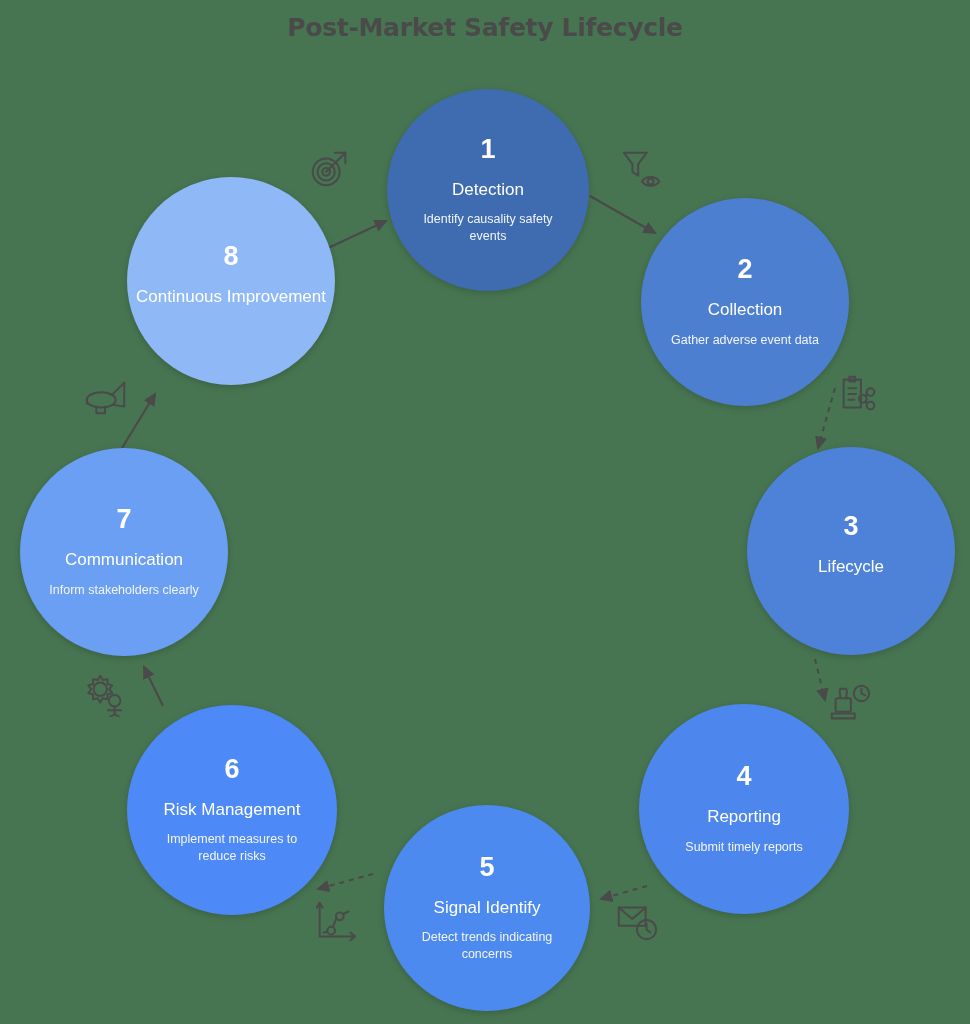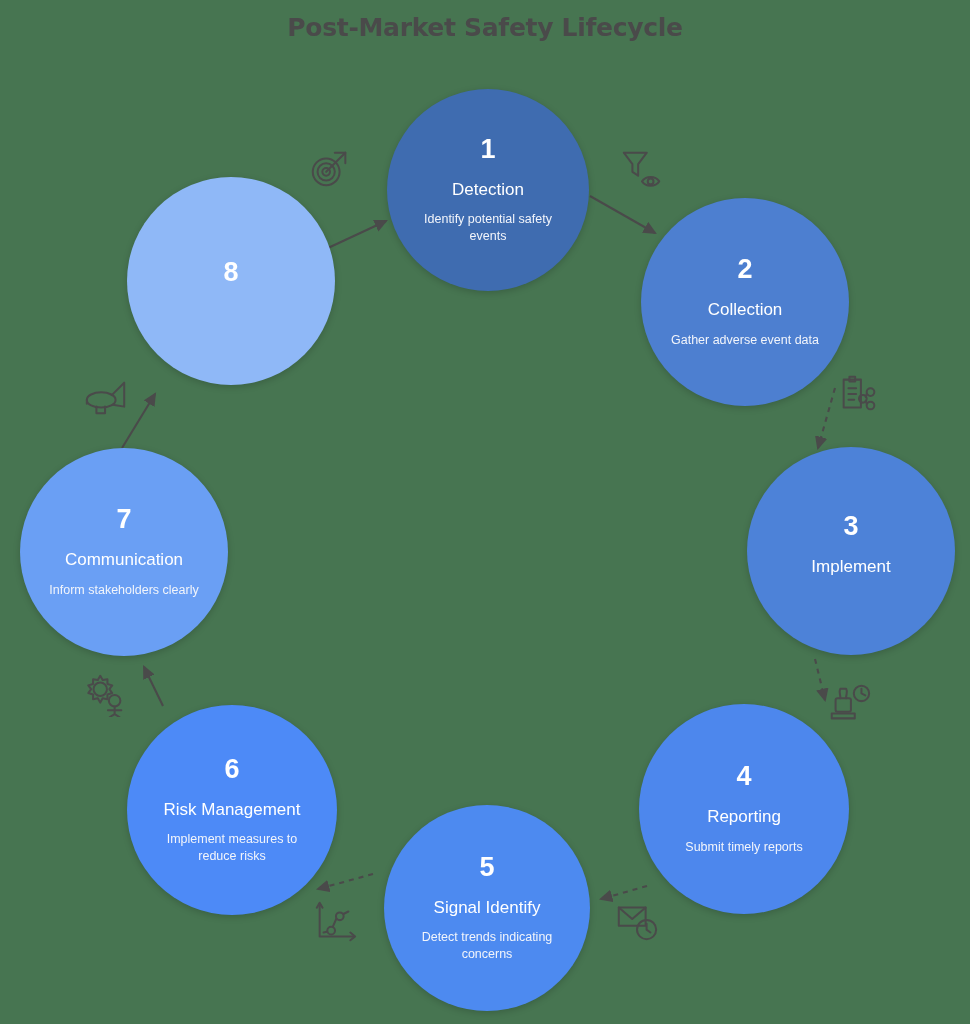--- a/index.html
+++ b/index.html
@@ -181,30 +181,30 @@
       <ellipse cx="19" cy="26" rx="15" ry="8"></ellipse>
       <path d="M30,21 L43,8 L43,33 L31,31"></path>
       <path d="M14,33 L14,40 L23,40 L23,33"></path>
       <path d="M4,26 L4,30"></path>
     </svg>
   </div>
 
 <div class="node" style="left: 387px; top: 89px; width: 202px; height: 202px; background: rgb(63, 108, 176);">
       <div class="num">1</div>
       <div class="ttl">Detection</div>
-      <div class="desc">Identify potential safety events</div>
+      <div class="desc">Identify causality safety events</div>
     </div>
     <div class="node" style="left: 641px; top: 198px; width: 208px; height: 208px; background: rgb(77, 127, 208);">
       <div class="num">2</div>
       <div class="ttl">Collection</div>
       <div class="desc">Gather adverse event data</div>
     </div>
     <div class="node" style="left: 747px; top: 447px; width: 208px; height: 208px; background: rgb(77, 130, 216);">
       <div class="num">3</div>
-      <div class="ttl">Implement</div>
+      <div class="ttl">Lifecycle</div>
     </div>
     <div class="node" style="left: 639px; top: 704px; width: 210px; height: 210px; background: rgb(77, 135, 237);">
       <div class="num">4</div>
       <div class="ttl">Reporting</div>
       <div class="desc">Submit timely reports</div>
     </div>
     <div class="node" style="left: 384px; top: 805px; width: 206px; height: 206px; background: rgb(77, 138, 240);">
       <div class="num">5</div>
       <div class="ttl">Signal Identify</div>
       <div class="desc">Detect trends indicating concerns</div>
@@ -214,14 +214,15 @@
       <div class="ttl">Risk Management</div>
       <div class="desc">Implement measures to reduce risks</div>
     </div>
     <div class="node" style="left: 20px; top: 448px; width: 208px; height: 208px; background: rgb(106, 159, 244);">
       <div class="num">7</div>
       <div class="ttl">Communication</div>
       <div class="desc">Inform stakeholders clearly</div>
     </div>
     <div class="node" style="left: 127px; top: 177px; width: 208px; height: 208px; background: rgb(143, 184, 247);">
       <div class="num">8</div>
+      <div class="ttl">Continuous Improvement</div>
     </div>
   </div>
 
 </body></html>

